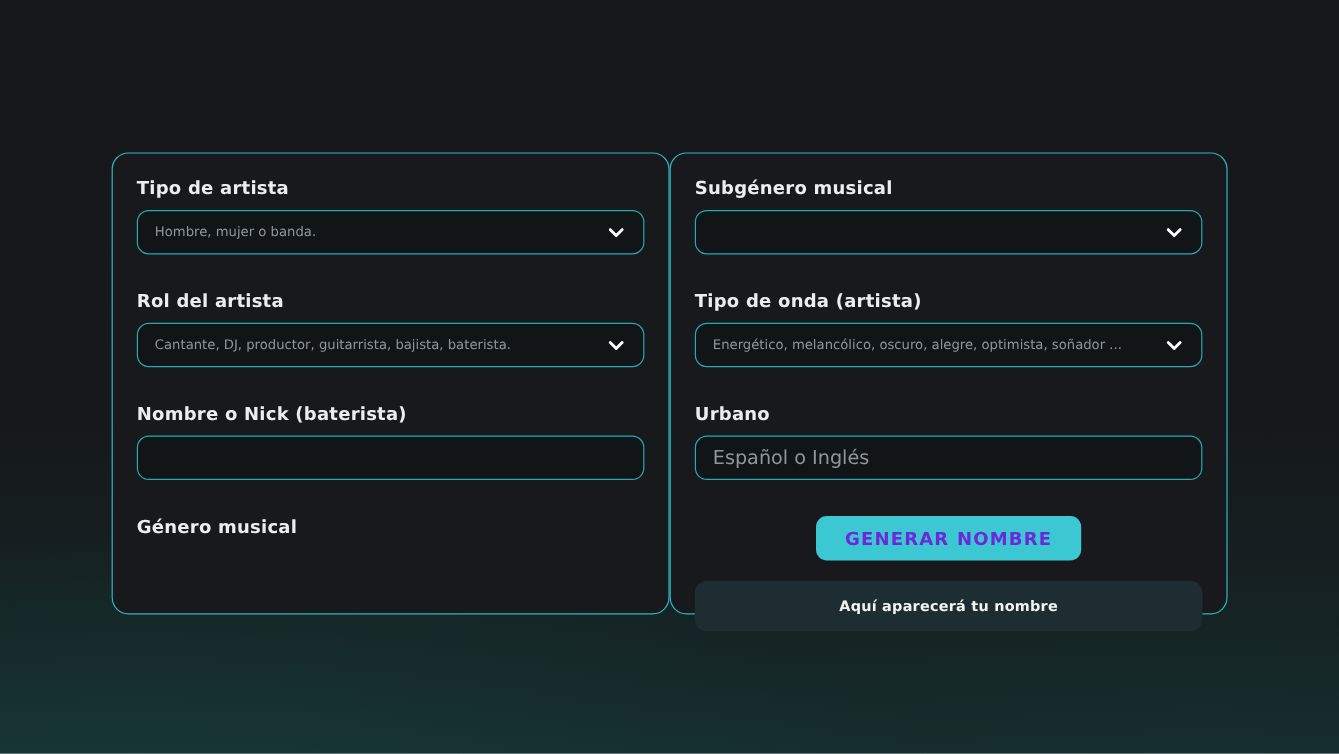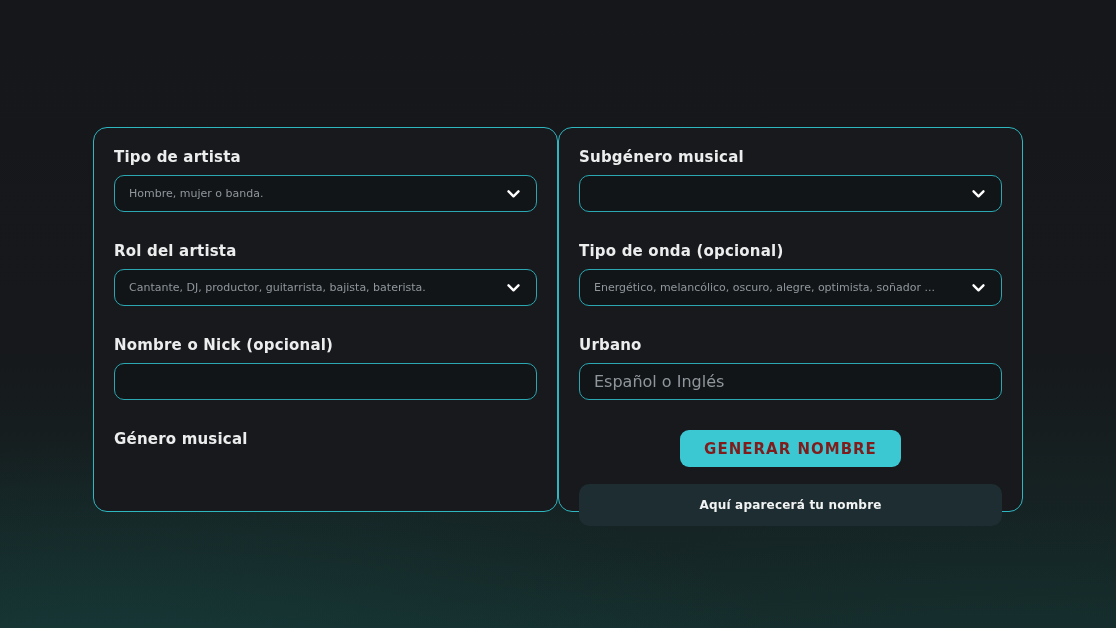--- a/index.html
+++ b/index.html
@@ -73,21 +73,21 @@
     align-items: center;
     justify-content: center;
   }
   .btn-row {
     display: flex;
     justify-content: center;
     margin-top: 20px;
   }
   .generate-btn {
     background: #3cc8d3;
-    color: #7f1d1d;
+    color: #6d28d9;
     border: none;
     border-radius: 9px;
     height: 37px;
     padding: 0 24px;
     font-family: "DejaVu Sans", "Liberation Sans", sans-serif;
     font-size: 15px;
     font-weight: bold;
     letter-spacing: 1px;
     cursor: pointer;
   }
@@ -126,42 +126,42 @@
     <div class="field-label">Rol del artista</div>
     <div class="field-box">
       <span class="placeholder">Cantante, DJ, productor, guitarrista, bajista, baterista.</span>
       <span class="chevron">
         <svg width="17" height="17" viewBox="0 0 24 24" fill="none">
           <path d="M5 9l7 7 7-7" stroke="#ffffff" stroke-width="3.4" stroke-linecap="round" stroke-linejoin="round"></path>
         </svg>
       </span>
     </div>
 
-    <div class="field-label">Nombre o Nick (opcional)</div>
+    <div class="field-label">Nombre o Nick (baterista)</div>
     <div class="field-box">
       <input class="text-input" type="text" placeholder="" style="">
     </div>
 
     <div class="field-label">Género musical</div>
 
   </div>
 
   <div class="panel">
 
     <div class="field-label">Subgénero musical</div>
     <div class="field-box">
       <span class="placeholder"></span>
       <span class="chevron">
         <svg width="17" height="17" viewBox="0 0 24 24" fill="none">
           <path d="M5 9l7 7 7-7" stroke="#ffffff" stroke-width="3.4" stroke-linecap="round" stroke-linejoin="round"></path>
         </svg>
       </span>
     </div>
 
-    <div class="field-label">Tipo de onda (opcional)</div>
+    <div class="field-label">Tipo de onda (artista)</div>
     <div class="field-box">
       <span class="placeholder">Energético, melancólico, oscuro, alegre, optimista, soñador ...</span>
       <span class="chevron">
         <svg width="17" height="17" viewBox="0 0 24 24" fill="none">
           <path d="M5 9l7 7 7-7" stroke="#ffffff" stroke-width="3.4" stroke-linecap="round" stroke-linejoin="round"></path>
         </svg>
       </span>
     </div>
 
     <div class="field-label">Urbano</div>

